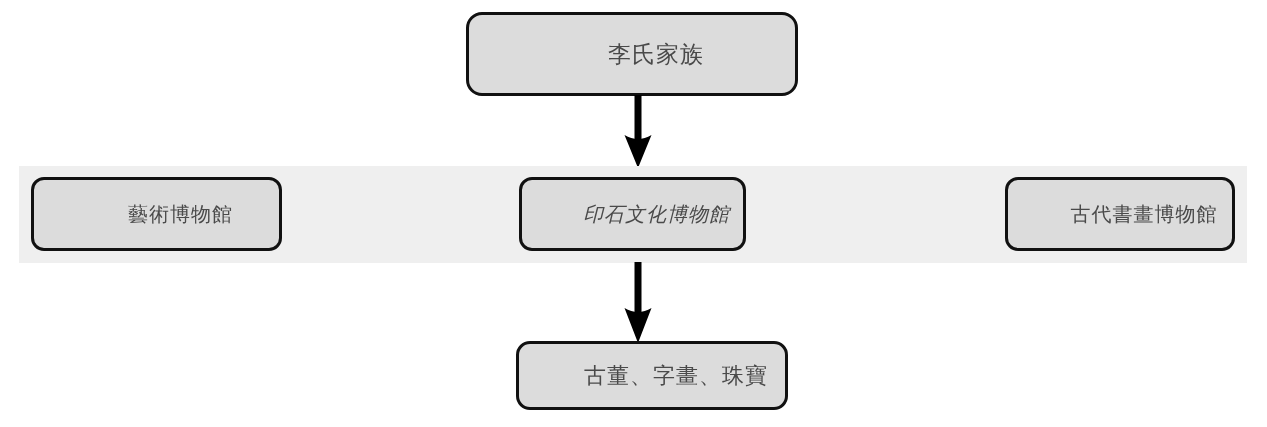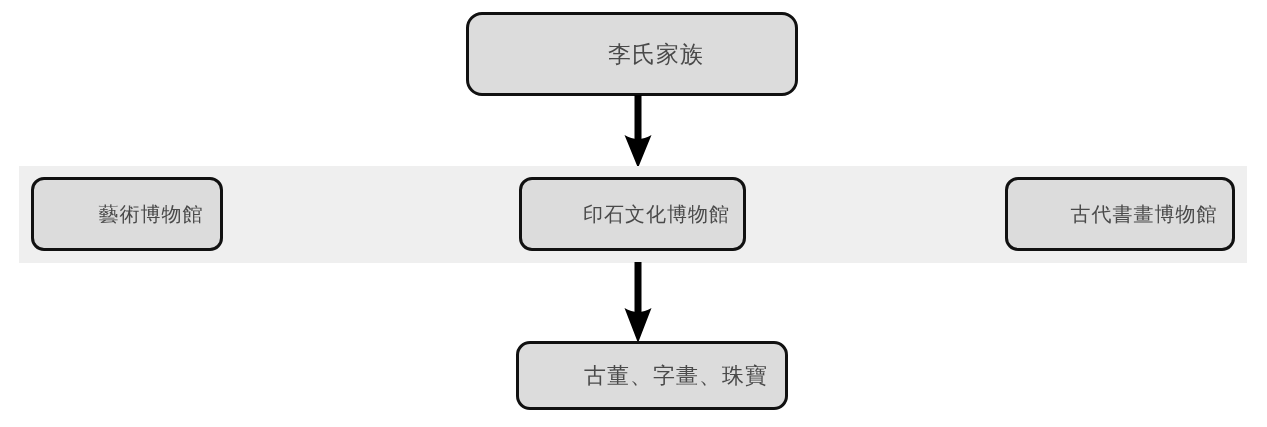--- a/index.html
+++ b/index.html
@@ -54,23 +54,23 @@
     width: 1228px;
     height: 97px;
     background: #efefef;
   }
   .band-node {
     top: 177px;
     height: 74px;
     font-size: 20px;
     border-radius: 13px;
   }
-  #node-m0 { left: 31px;   width: 192px; }
+  #node-m0 { left: 31px;   width: 251px; }
   #node-m1 { left: 277px;  width: 230px; }
-  #node-m2 { left: 519px;  width: 227px; }
+  #node-m2 { left: 519px;  width: 227px; font-style: italic; }
   #node-m3 { left: 762px;  width: 227px; }
   #node-m4 { left: 1005px; width: 230px; }
 
   
   #node-bottom {
     left: 496px;
     top: 341px;
     width: 272px;
     height: 69px;
     font-size: 22px;

